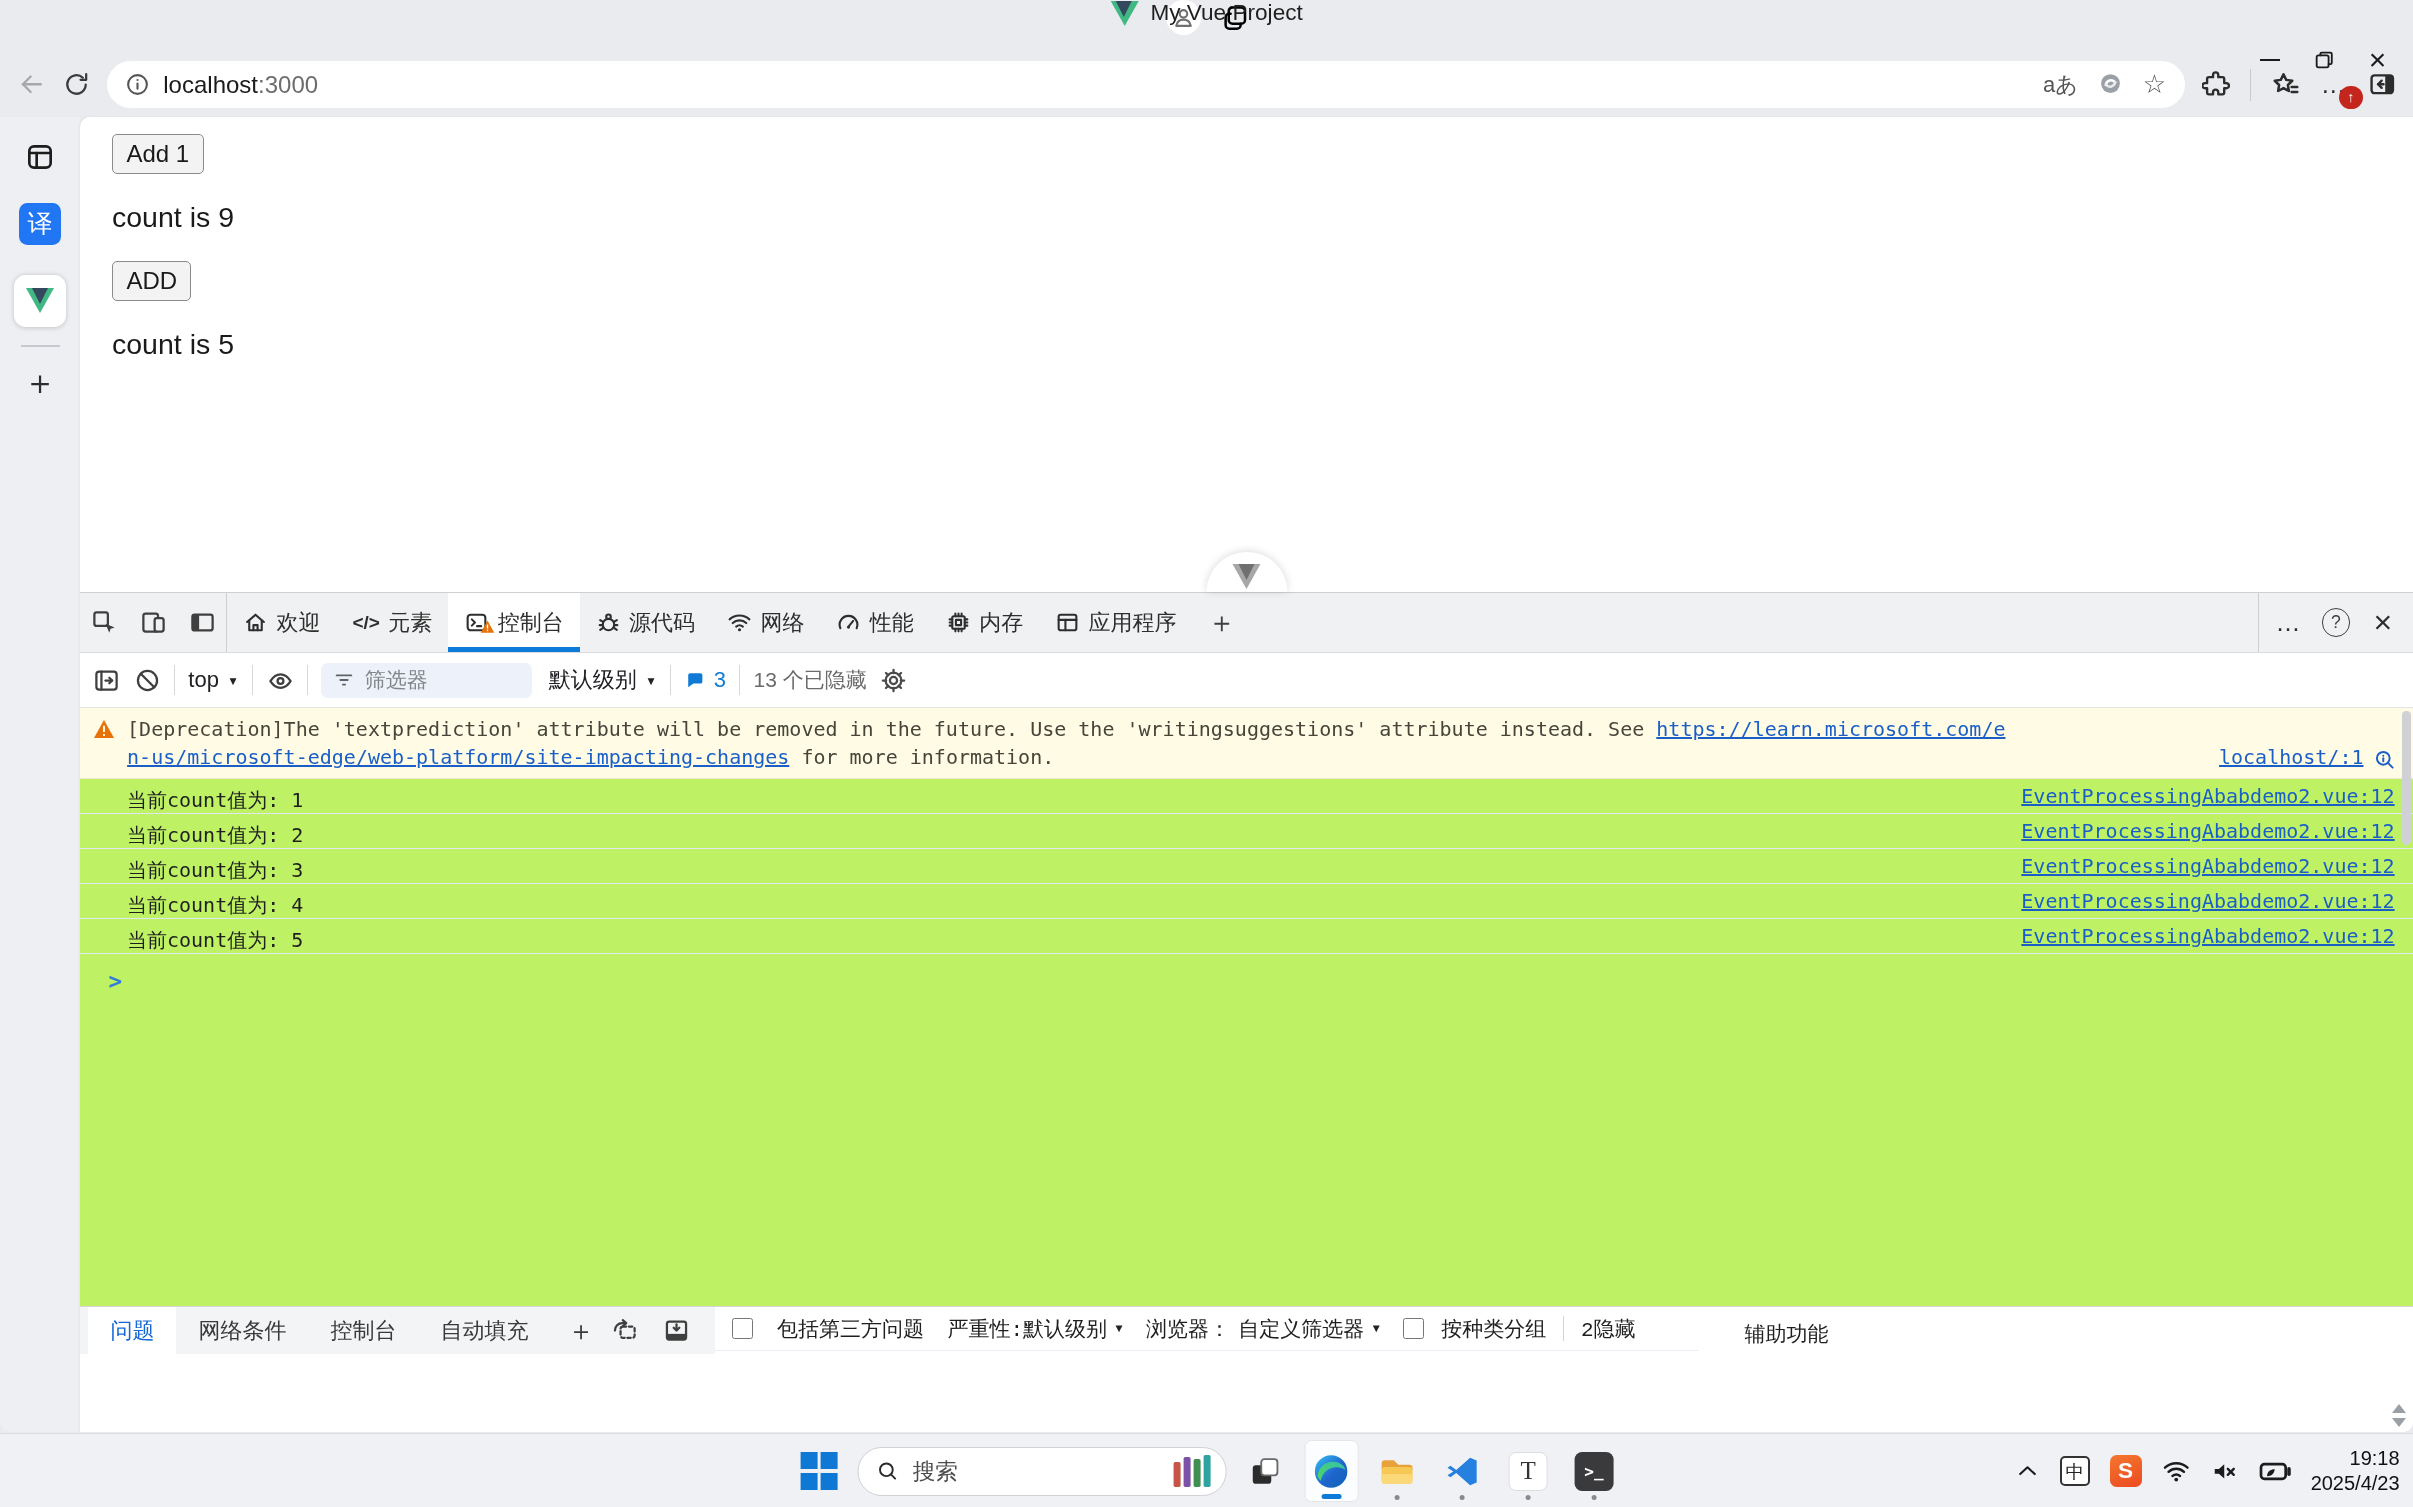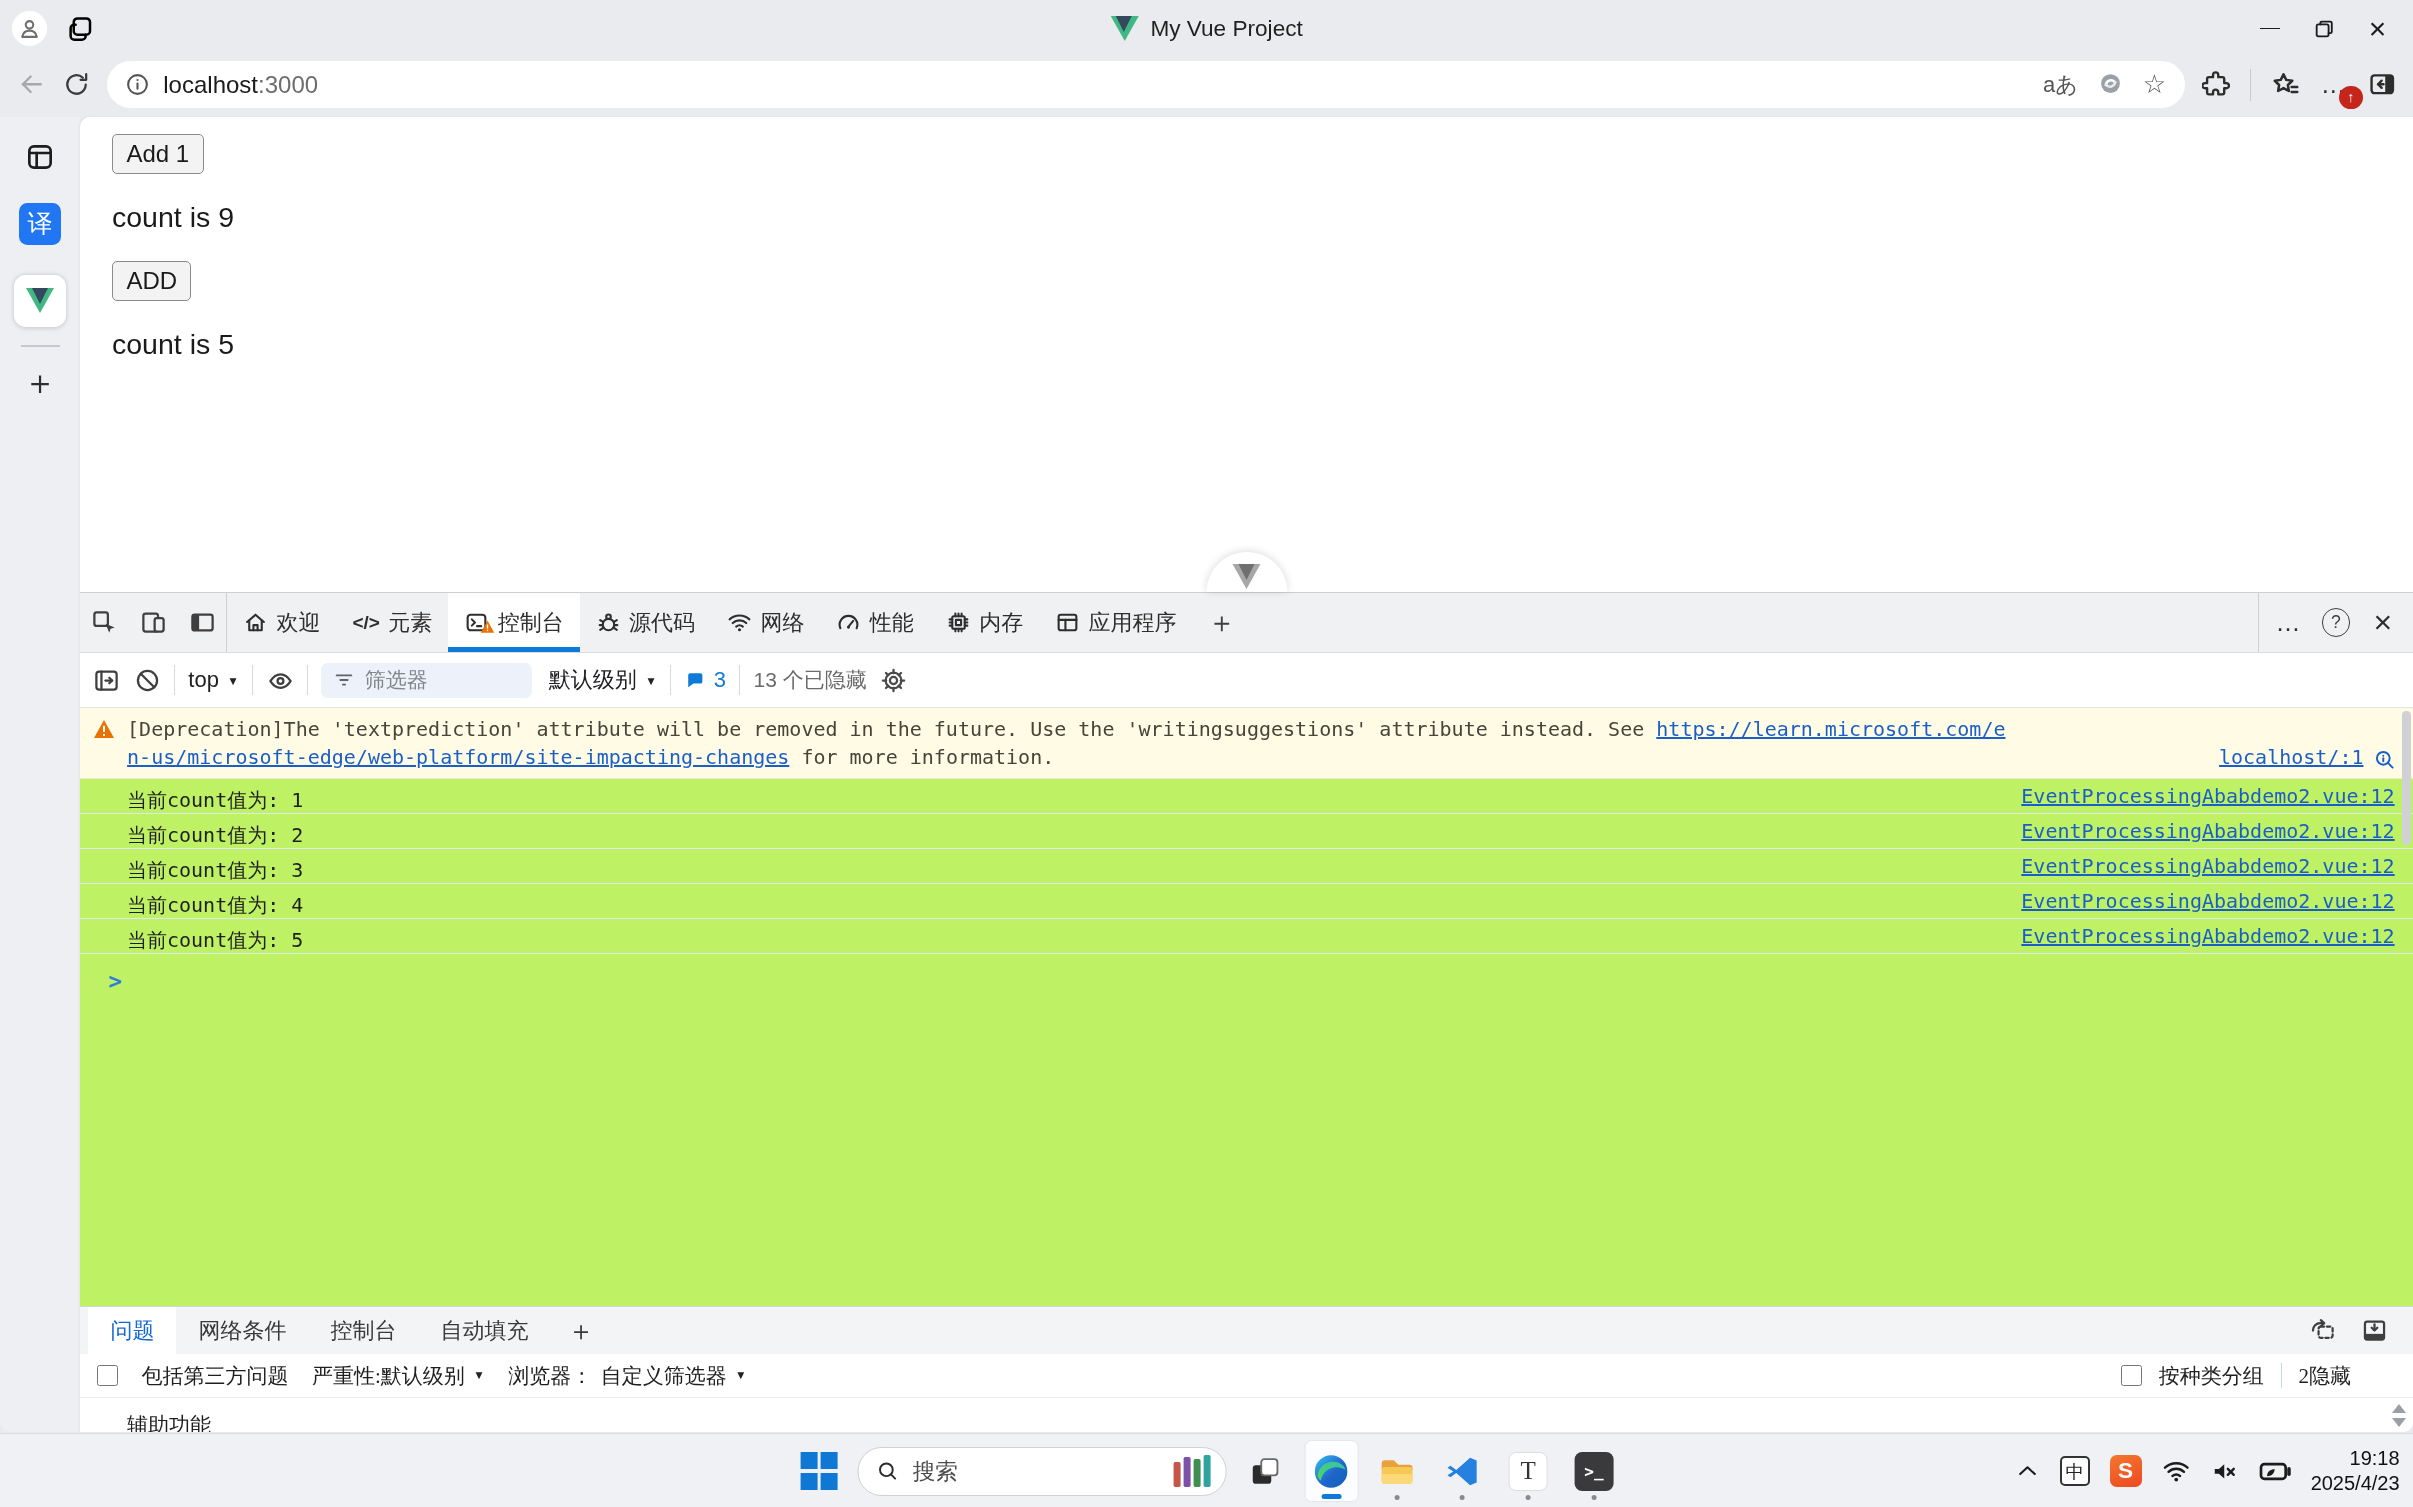--- a/index.html
+++ b/index.html
@@ -2,21 +2,21 @@
 <html style="font-size:13.4px"><head>
 <meta charset="utf-8">
 <style>
   * { margin:0; padding:0; box-sizing:border-box; }
   html,body { width:2413px; height:1508px; }
   body { font-family:"Liberation Sans",sans-serif; background:#e9ebee; position:relative; overflow:hidden; }
   .si { fill:none; stroke:currentColor; stroke-width:2; stroke-linecap:round; stroke-linejoin:round; display:block; }
 
   
   .window { position:absolute; left:0; top:0; right:0; height:1432px; display:flex; flex-direction:column; background:#e9ebee; border-radius:0 0 10px 10px; overflow:hidden; }
-  .titlebar { height:57px; display:flex; align-items:center; padding:0 8.4px 0 11.7px; position:relative; }
+  .titlebar { height:57px; display:flex; align-items:center; padding:0 8.4px 0 11.7px; position:relative;flex-direction:column; }
   .tb-left { display:flex; align-items:center; gap:18.4px; }
   .avatar { width:35px; height:35px; border-radius:50%; background:#fff; display:flex; align-items:center; justify-content:center; color:#6f6f6f; }
   .tb-title { position:absolute; left:50%; transform:translateX(-50%); display:flex; align-items:center; gap:11.7px; font-size:22.6px; color:#1f1f1f; }
   .win-controls { margin-left:auto; display:flex; }
   .win-btn { width:54px; height:50px; display:flex; align-items:center; justify-content:center; color:#1b1b1b; }
   .min-line { width:20px; height:1.7px; background:#1b1b1b; }
   .close-x { font-size:30px; font-weight:300; line-height:1; }
 
   
   .vlogo { position:relative; display:inline-block; }
@@ -90,21 +90,21 @@
   .warn-text { flex:1; word-break:break-all; max-width:1887px; }
   a.clink { color:#1a5fc8; text-decoration:underline; }
   .warn-src { margin-left:auto; display:flex; align-items:flex-end; gap:9px; white-space:nowrap; color:#1a5fc8; }
   .log-row { height:35px; display:flex; align-items:center; padding:0 18.4px 0 47px; border-bottom:0.8px solid #dfe7f5; font-size:20px; color:#1f1f1f; }
   .log-text { flex:1;margin-top:8px; }
   .prompt-row { padding:13.4px 0 0 28.5px; }
   .prompt { color:#2f7bd9; font-size:22.6px; font-weight:bold; }
   .scroll-thumb { position:absolute; top:3.4px; right:2.5px; width:8.4px; height:134px; border-radius:4.2px; background:#cfd1d5; }
 
   
-  .drawer { height:126px; border-top:0.8px solid #d6d6d6; display:flex; flex-direction:column; position:relative; font-family:Liberation Serif, serif; }
+  .drawer { height:126px; border-top:0.8px solid #d6d6d6; display:flex; flex-direction:row; position:relative; font-family:Liberation Mono, monospace; }
   .dr-tabbar { height:47px; background:#f3f4f5; display:flex; align-items:stretch; padding-left:8.4px; font-size:22px; }
   .dr-tab { display:flex; align-items:center; padding:0 22px; color:#3a3a3a; white-space:nowrap; }
   .dr-tab.active { background:#fff; color:#1568d6; }
   .dr-plus { display:flex; align-items:center; padding:0 17px; font-size:27px; color:#3a3a3a; }
   .dr-right { margin-left:auto; display:flex; align-items:center; gap:25px; padding-right:25px; color:#3f3f3f; }
   .dr-filter { height:44px; display:flex; align-items:center; gap:23.5px; padding:0 17px; font-size:21px; color:#1f1f1f; border-bottom:0.8px solid #e8edf6; background:#fff; }
   .cbx { width:21px; height:21px; border:1.7px solid #767676; border-radius:2.5px; background:#fff; flex:none; }
   .dd-item { display:flex; align-items:center; gap:8.4px; }
   .dr-rightgrp { margin-left:auto; display:flex; align-items:center; gap:17px; padding-right:45px; }
   .dr-vdiv { width:0.8px; height:25px; background:#c9d4ea; }

